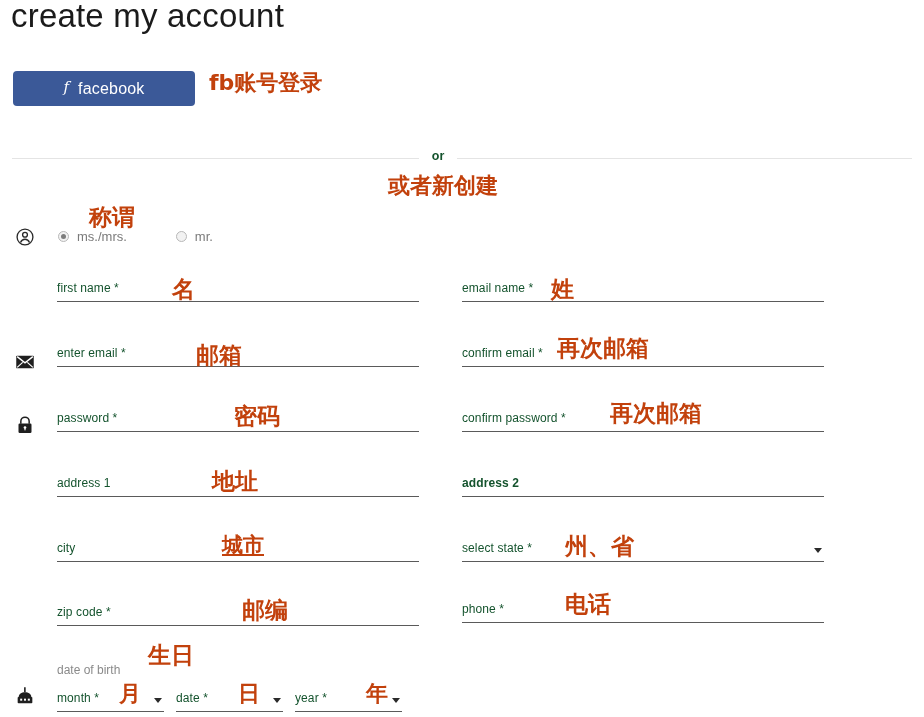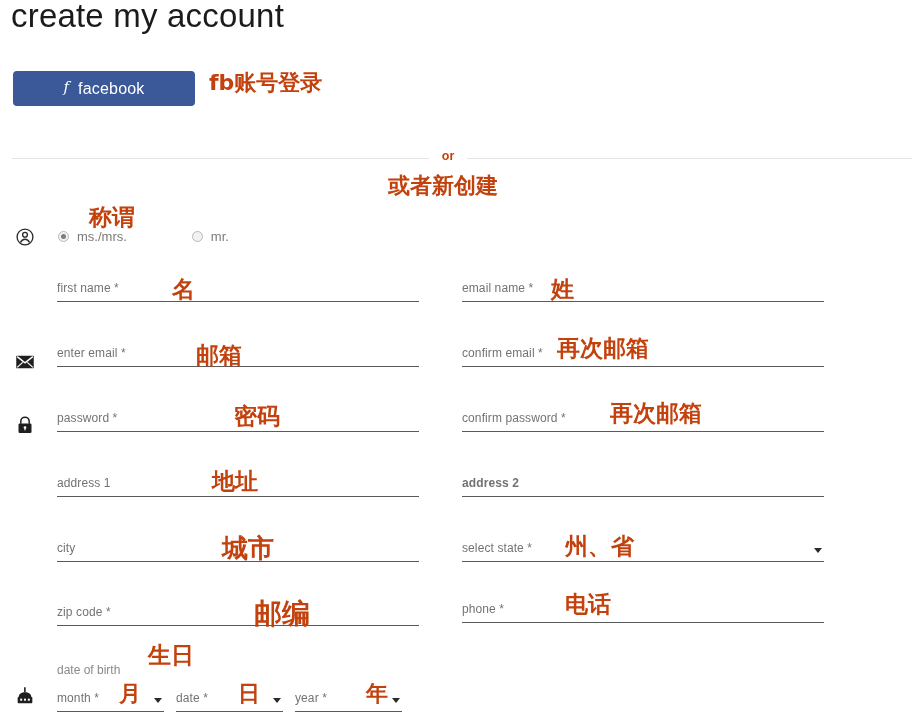--- a/index.html
+++ b/index.html
@@ -73,49 +73,49 @@
   .divider {
     position: absolute;
     left: 12px;
     top: 158px;
     width: 900px;
     height: 1px;
     background: #e4e4e4;
   }
   .or-text {
     position: absolute;
-    left: 429px;
+    left: 419px;
     top: 149px;
     width: 30px;
     text-align: center;
     background: #ffffff;
     font-size: 12.5px;
     font-weight: 700;
-    color: #c2410c;
+    color: #14532d;
     padding: 0 4px;
   }
 
   
   .rail-icon {
     position: absolute;
     left: 15px;
     width: 20px;
     height: 20px;
     color: #2a2a2a;
   }
   .rail-icon svg { display: block; width: 20px; height: 20px; }
 
   
   .radio-group {
     position: absolute;
     left: 58px;
     top: 229px;
     display: flex;
     align-items: center;
-    gap: 16px;
+    gap: 0px;
   }
   .radio-opt {
     display: flex;
     align-items: center;
     gap: 8px;
     cursor: pointer;
   }
   .radio-opt + .radio-opt { margin-left: 49px; }
   .radio-dot {
     width: 11px;
@@ -142,21 +142,21 @@
   
   .field {
     position: absolute;
     box-sizing: border-box;
   }
   .field .flabel {
     position: absolute;
     left: 0;
     bottom: 7px;
     font-size: 12px;
-    color: #737373;
+    color: #14532d;
     white-space: nowrap;
     letter-spacing: 0.1px;
   }
   .field .funderline {
     position: absolute;
     left: 0;
     right: 0;
     bottom: 0;
     height: 1px;
     background: #5a5a5a;
@@ -275,34 +275,34 @@
 
 <div class="field" style="left:462px; top:467px; width:362px; height:30px;font-weight:bold;">
   <span class="flabel">address 2</span>
   <span class="funderline"></span>
 </div>
 
 <div class="field" style="left:57px; top:532px; width:362px; height:30px;">
   <span class="flabel">city</span>
   <span class="funderline"></span>
 </div>
-<div class="anno" style="left:222px; top:531px; font-size:26px;">城市</div>
+<div class="anno" style="left:222px; top:531px; font-size:21px;text-decoration:underline;">城市</div>
 
 <div class="field" style="left:462px; top:532px; width:362px; height:30px;">
   <span class="flabel">select state *</span>
   <span class="fcaret"></span>
   <span class="funderline"></span>
 </div>
 <div class="anno" style="left:565px; top:531px; font-size:23px;">州、省</div>
 
 <div class="field" style="left:57px; top:596px; width:362px; height:30px;">
   <span class="flabel">zip code *</span>
   <span class="funderline"></span>
 </div>
-<div class="anno" style="left:254px; top:595px; font-size:28px;">邮编</div>
+<div class="anno" style="left:242px; top:595px; font-size:23px;">邮编</div>
 
 <div class="field" style="left:462px; top:593px; width:362px; height:30px;">
   <span class="flabel">phone *</span>
   <span class="funderline"></span>
 </div>
 <div class="anno" style="left:565px; top:589px; font-size:23px;">电话</div>
 
 <div class="rail-icon" style="top:686px;">
   <svg viewBox="0 0 24 24">
     <rect x="10.9" y="1.5" width="1.9" height="6" fill="#1f1f1f"></rect>

